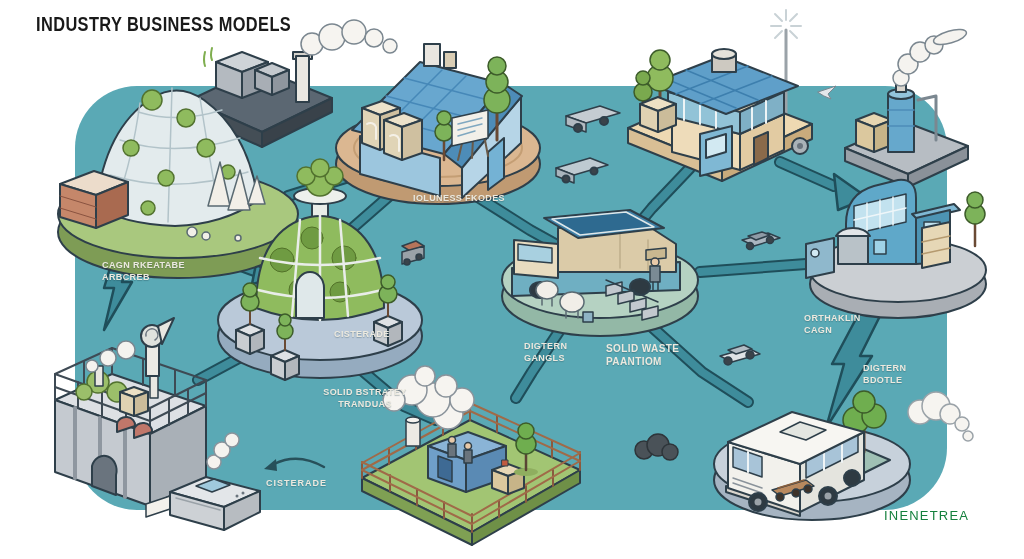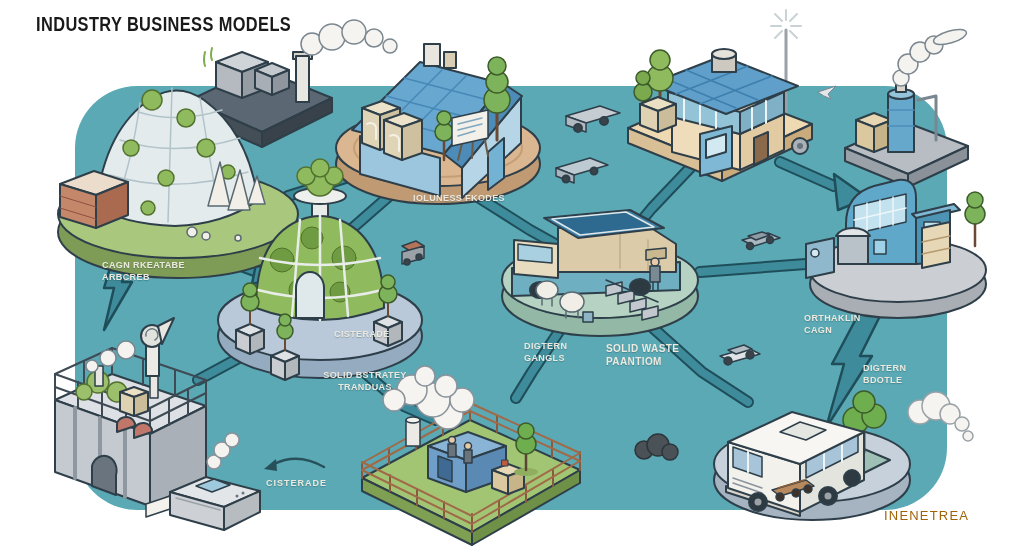--- a/index.html
+++ b/index.html
@@ -2,21 +2,21 @@
 <html><head>
 <meta charset="utf-8">
 <style>
   html,body{margin:0;padding:0;background:#fff;}
   .stage{position:relative;width:1024px;height:559px;background:#ffffff;overflow:hidden;
          font-family:"Liberation Sans",sans-serif;}
   .stage svg{position:absolute;left:0;top:0;}
   .title{position:absolute;left:36px;top:12px;font:bold 21px/1.1 "Liberation Sans",sans-serif;
          color:#191919;letter-spacing:.5px;transform:scaleX(.78);transform-origin:0 0;}
   .wm{position:absolute;left:884px;top:508px;font:400 13px "Liberation Sans",sans-serif;
-      color:#a16207;letter-spacing:1.2px;}
+      color:#15803d;letter-spacing:1.2px;}
   .lbl{position:absolute;font:bold 9px/1.3 "Liberation Sans",sans-serif;color:#ece9df;
        letter-spacing:.4px;white-space:pre-line;text-shadow:0 1px 1px rgba(25,60,70,.3);}
   .lbl-c{text-align:center;}
   .lbl-big{font-size:10px;}
 </style>
 </head>
 <body>
 
 <div class="stage">
 
@@ -505,21 +505,21 @@
   </g>
 </svg>
 
 <div class="title">INDUSTRY BUSINESS MODELS</div>
 <div class="wm">INENETREA</div>
 
 <div class="lbl" style="left:413px;top:193px">IOLUNESS FKODES</div>
 <div class="lbl" style="left:102px;top:260px">CAGN RKEATABE
 ARBCREB</div>
 <div class="lbl" style="left:334px;top:329px">CISTERADE</div>
-<div class="lbl lbl-c" style="left:300px;top:370px;width:130px">SOLID BSTRATEY
+<div class="lbl lbl-c" style="left:300px;top:387px;width:130px">SOLID BSTRATEY
 TRANDUAS</div>
 <div class="lbl" style="left:524px;top:341px">DIGTERN
 GANGLS</div>
 <div class="lbl lbl-big" style="left:606px;top:342px">SOLID WASTE
 PAANTIOM</div>
 <div class="lbl" style="left:804px;top:313px">ORTHAKLIN
 CAGN</div>
 <div class="lbl" style="left:863px;top:363px">DIGTERN
 BDOTLE</div>
 <div class="lbl" style="left:266px;top:478px;letter-spacing:1px">CISTERADE</div>

